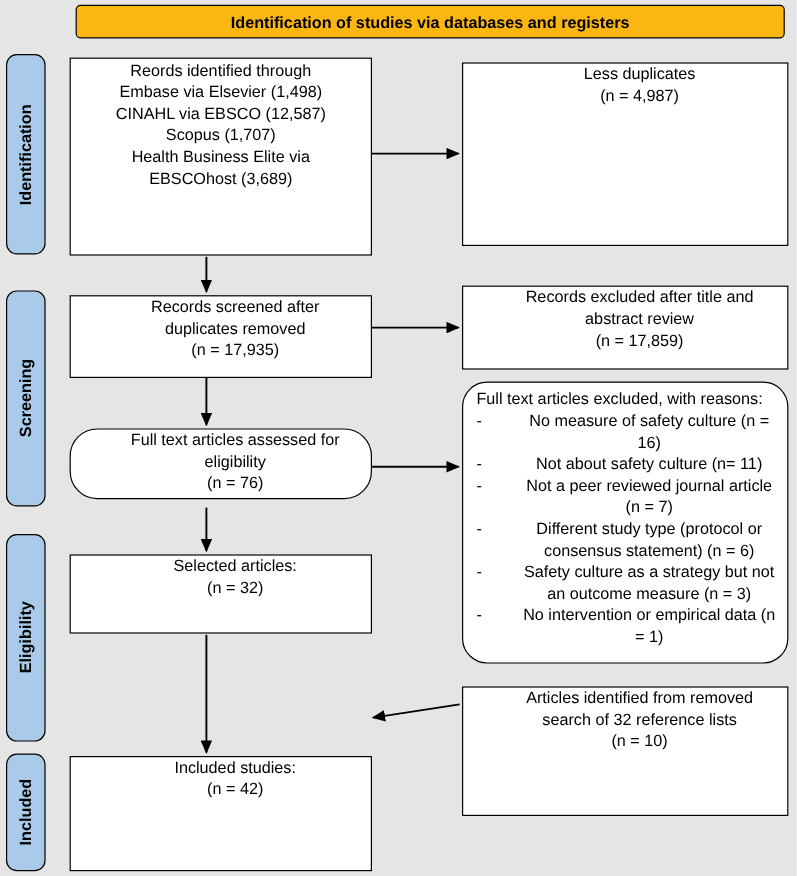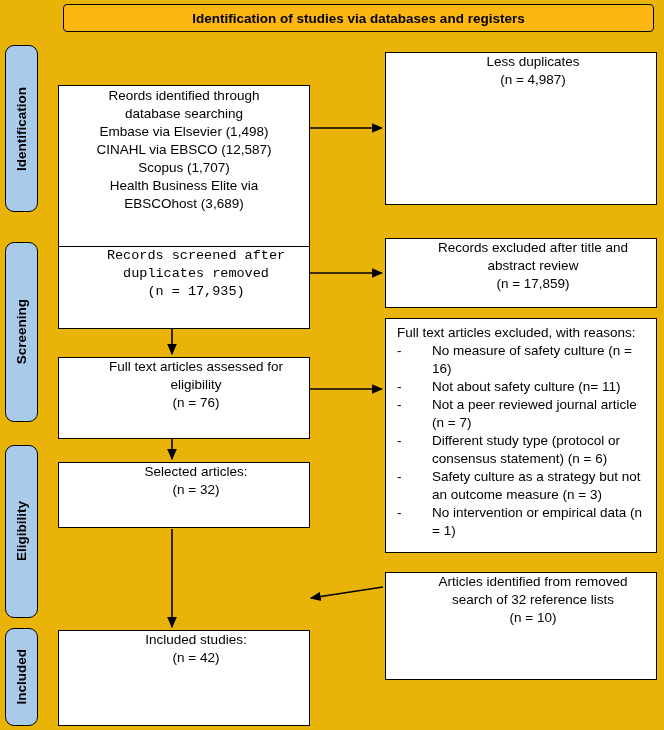--- a/index.html
+++ b/index.html
@@ -10,21 +10,21 @@
   * { margin: 0; padding: 0; box-sizing: border-box; }
   html, body { background: #ffffff; }
   body {
     font-family: "Liberation Sans", "DejaVu Sans", sans-serif;
     color: #000;
   }
   .canvas {
     position: relative;
     width: 664px;
     height: 730px;
-    background: #eab308;
+    background: #e5e5e5;
     overflow: hidden;
   }
   .banner {
     position: absolute;
     left: 63px; top: 4px; width: 591px; height: 28px;
     background: var(--banner_bg);
     border: 1.6px solid var(--border);
     border-radius: 4px;
     display: flex; align-items: center; justify-content: center;
     font-weight: bold; font-size: 13.5px;
@@ -58,36 +58,36 @@
   }
   .box.center {
     display: flex; flex-direction: column;
     align-items: center; justify-content: flex-start;
     text-align: center;
     padding-left: 24px;
   }
   .col-main { left: 58px;  width: 252px; }
   .col-side { left: 385px; width: 272px; }
 
-  .box-identified        { top: 48px;  height: 165px; text-align: center; padding-top: 1px; margin-top: 37px; }
-  .box-screened          { top: 246px; height: 83px; font-family: Liberation Mono, monospace; }
-  .box-fulltext-assessed { top: 357px; height: 82px; }
+  .box-identified        { top: 48px;  height: 165px; text-align: center; padding-top: 1px; }
+  .box-screened          { top: 246px; height: 69px; }
+  .box-fulltext-assessed { top: 357px; height: 59px; border-radius: 23px; }
   .box-selected          { top: 462px; height: 66px; }
   .box-included          { top: 630px; height: 96px; }
 
   .box-less-duplicates   { top: 52px;  height: 153px; }
   .box-excluded-title    { top: 238px; height: 70px; }
-  .box-fulltext-excluded { top: 318px; height: 235px; padding: 5px 6px 4px 11px; text-align: left; }
+  .box-fulltext-excluded { top: 318px; height: 235px; padding: 5px 6px 4px 11px; text-align: left; border-radius: 21px; }
   .box-manual-search     { top: 572px; height: 108px; }
 
   .underline { text-decoration: underline; }
 
   .reason-row { display: flex; align-items: flex-start; }
   .reason-marker { flex: 0 0 35px; }
-  .reason-text { flex: 1; }
+  .reason-text { flex: 1; text-align: center; }
 
   svg.arrows {
     position: absolute;
     left: 0; top: 0;
     width: 664px; height: 730px;
     pointer-events: none;
   }
   svg.arrows line { stroke: var(--border); stroke-width: 1.6; }
 </style>
 </head>
@@ -123,21 +123,20 @@
   </div>
   <div class="stage stage-eligibility">
     <span>Eligibility</span>
   </div>
   <div class="stage stage-included">
     <span>Included</span>
   </div>
 
   <div class="box col-main box-identified">
     <div>Reords identified through</div>
-    <div>database searching</div>
     <div>Embase via Elsevier (1,498)</div>
     <div>CINAHL via EBSCO (12,587)</div>
     <div>Scopus (1,707)</div>
     <div>Health Business Elite via</div>
     <div>EBSCOhost (3,689)</div>
   </div>
 
   <div class="box col-main box-screened center">
     <div>Records screened after</div>
     <div>duplicates removed</div>

